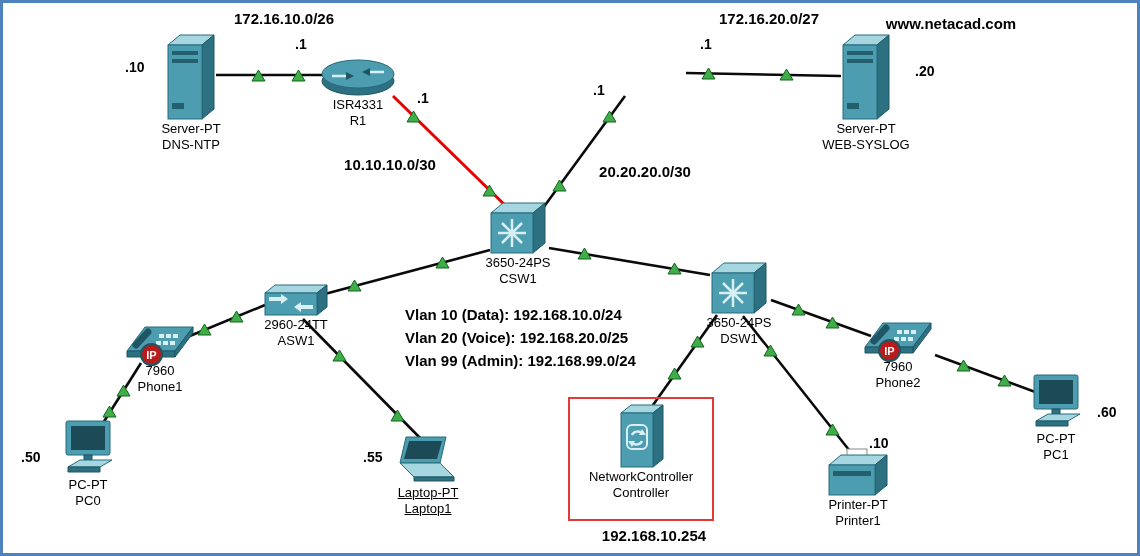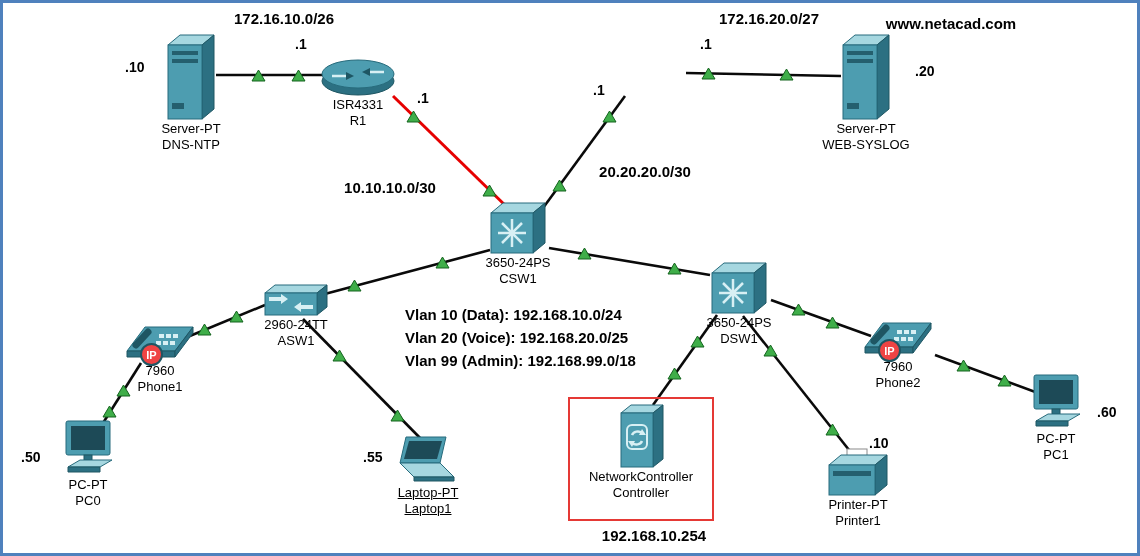--- a/index.html
+++ b/index.html
@@ -25,21 +25,21 @@
   .top    { fill:#a6d7e0; stroke:#276b7c; stroke-width:1; }
   .side   { fill:#2c7082; stroke:#1e5663; stroke-width:1; }
   .screen { fill:#1d4a57; }
   .slot   { fill:#245f6e; }
   .glyph  { fill:#d8f0f4; }
   .gline  { stroke:#d8f0f4; stroke-width:2.5; fill:none; }
   .dark   { fill:#1e5663; }
 
   .badge {
     position:absolute; width:23px; height:23px; border-radius:50%;
-    background:#ef4444; border:2px solid #1e5663; color:#fff;
+    background:#b91c1c; border:2px solid #1e5663; color:#fff;
     font-size:11px; font-weight:bold; display:flex; align-items:center; justify-content:center;
   }
   .ctrl-box { position:absolute; border:2px solid #e53935; background:transparent; }
 </style>
 </head>
 <body>
 
 <div id="canvas">
 
   <svg id="wires" viewBox="0 0 1134 550" preserveAspectRatio="none">
@@ -85,38 +85,38 @@
     <use href="#tri" class="tri" x="823" y="421"></use>
     <use href="#tri" class="tri" x="789" y="301"></use>
     <use href="#tri" class="tri" x="823" y="314"></use>
     <use href="#tri" class="tri" x="954" y="357"></use>
     <use href="#tri" class="tri" x="995" y="372"></use>
   </svg>
 
   <div class="note-block" style="left:200px; top:7px; width:162px; text-align:center;">172.16.10.0/26</div>
   <div class="note-block" style="left:700px; top:7px; width:132px; text-align:center;">172.16.20.0/27</div>
   <div class="note-block" style="left:868px; top:12px; width:160px; text-align:center;">www.netacad.com</div>
-  <div class="note-block" style="left:322px; top:176px; width:130px; text-align:center;">10.10.10.0/30</div>
+  <div class="note-block" style="left:322px; top:153px; width:130px; text-align:center;">10.10.10.0/30</div>
   <div class="note-block" style="left:577px; top:160px; width:130px; text-align:center;">20.20.20.0/30</div>
 
   <span class="note" style="left:122px; top:56px;">.10</span>
   <span class="note" style="left:292px; top:33px;">.1</span>
   <span class="note" style="left:414px; top:87px;">.1</span>
   <span class="note" style="left:590px; top:79px;">.1</span>
   <span class="note" style="left:697px; top:33px;">.1</span>
   <span class="note" style="left:912px; top:60px;">.20</span>
   <span class="note" style="left:18px;  top:446px;">.50</span>
   <span class="note" style="left:360px; top:446px;">.55</span>
   <span class="note" style="left:866px; top:432px;">.10</span>
   <span class="note" style="left:1094px; top:388px;margin-top:13px;">.60</span>
 
   <div class="note-block" style="left:402px; top:300px;">
     <div class="vlan-line">Vlan 10 (Data): 192.168.10.0/24</div>
     <div class="vlan-line">Vlan 20 (Voice): 192.168.20.0/25</div>
-    <div class="vlan-line">Vlan 99 (Admin): 192.168.99.0/18</div>
+    <div class="vlan-line">Vlan 99 (Admin): 192.168.99.0/24</div>
   </div>
 
   <div class="device" style="left:130px; top:30px; width:116px;">
     <svg width="56" height="88" viewBox="0 0 56 88">
       <polygon class="top" points="5,12 17,2 51,2 39,12"></polygon>
       <polygon class="side" points="39,12 51,2 51,76 39,86"></polygon>
       <rect class="front" x="5" y="12" width="34" height="74"></rect>
       <rect class="slot" x="9" y="18" width="26" height="4"></rect>
       <rect class="slot" x="9" y="26" width="26" height="4"></rect>
       <rect class="slot" x="9" y="70" width="12" height="6"></rect>

